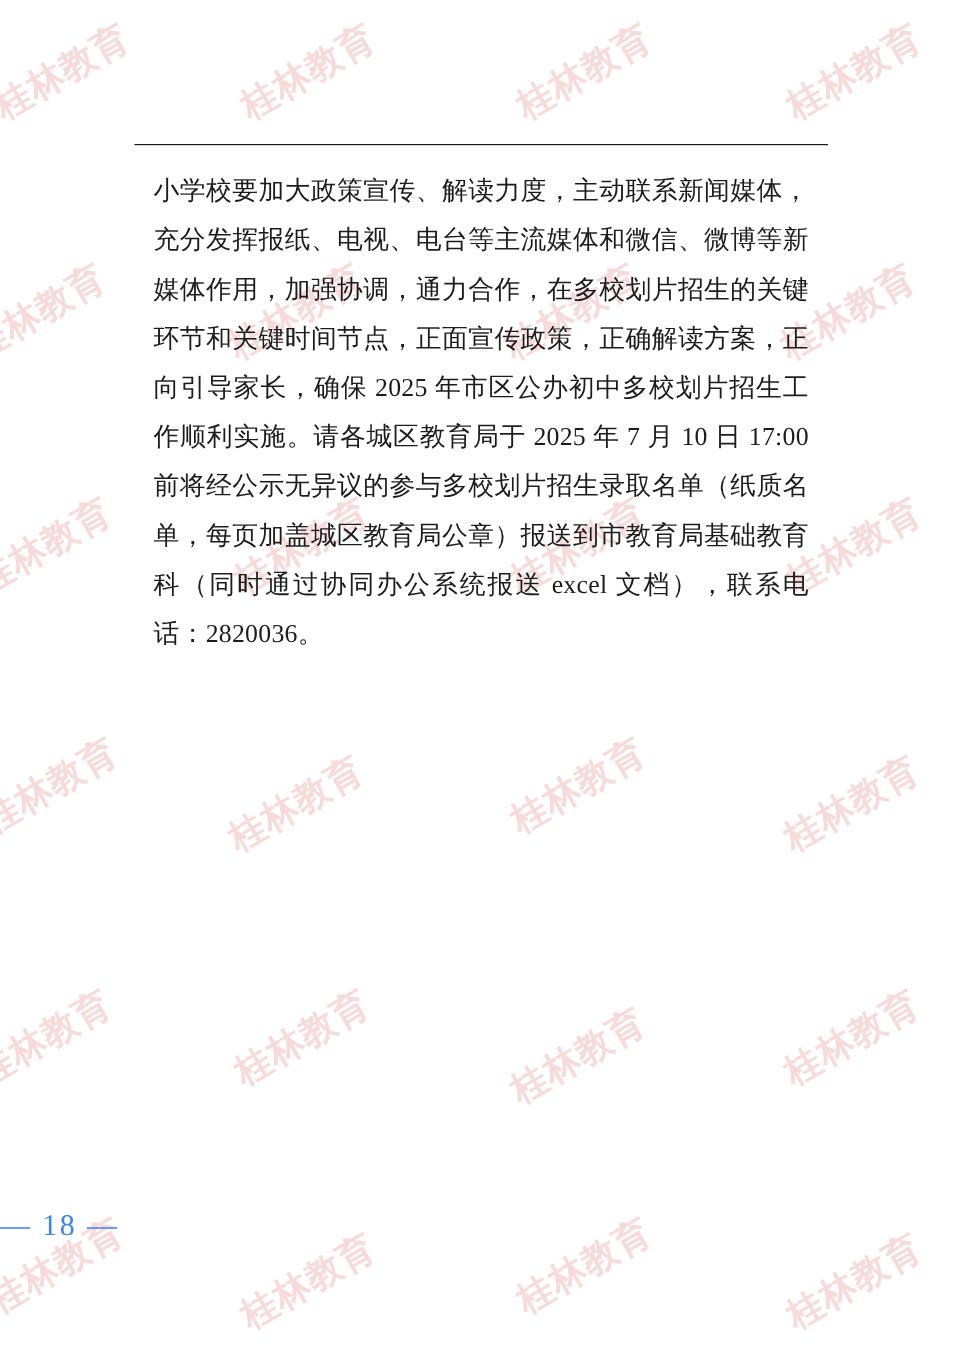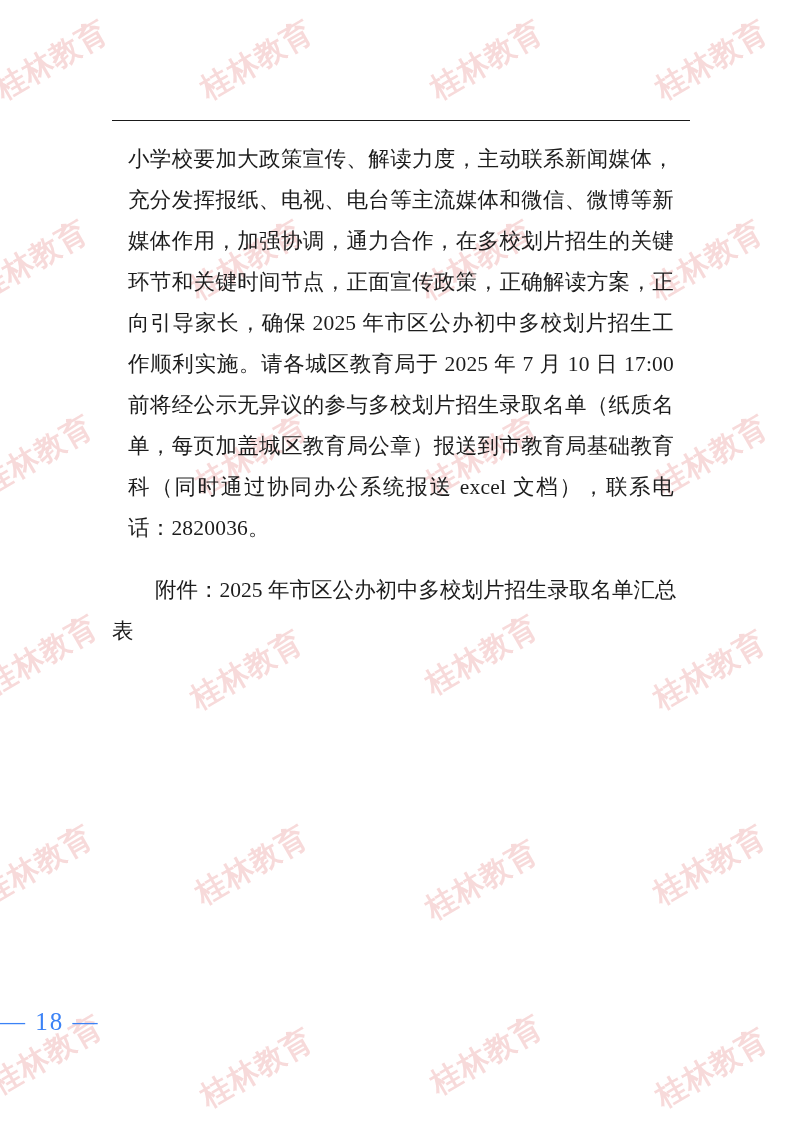--- a/index.html
+++ b/index.html
@@ -119,17 +119,16 @@
     <div class="watermark" style="left: 650px; top: 1048px; color: rgb(242, 188, 188);">桂林教育</div>
   </div>
 
 <div id="page">
 
   <div id="content-area">
     <div id="top-rule"></div>
     <p class="body-paragraph">小学校要加大政策宣传、解读力度，主动联系新闻媒体，充分发挥报纸、电视、电台等主流媒体和微信、微博等新媒体作用，加强协调，通力合作，在多校划片招生的关键环节和关键时间节点，正面宣传政策，正确解读方案，正向引导家长，确保 2025 年市区公办初中多校划片招生工作顺利实施。请各城区教育局于 2025 年 7 月 10 日 17:00 前将经公示无异议的参与多校划片招生录取名单（纸质名单，每页加盖城区教育局公章）报送到市教育局基础教育科（同时通过协同办公系统报送 excel 文档），联系电话：2820036。</p>
   </div>
 
-  <div id="attachment-line">附件：2025 年市区公办初中多校划片招生录取名单汇总表</div>
 
   <div id="page-number">— 18 —</div>
 
 </div>
 
 </body></html>

